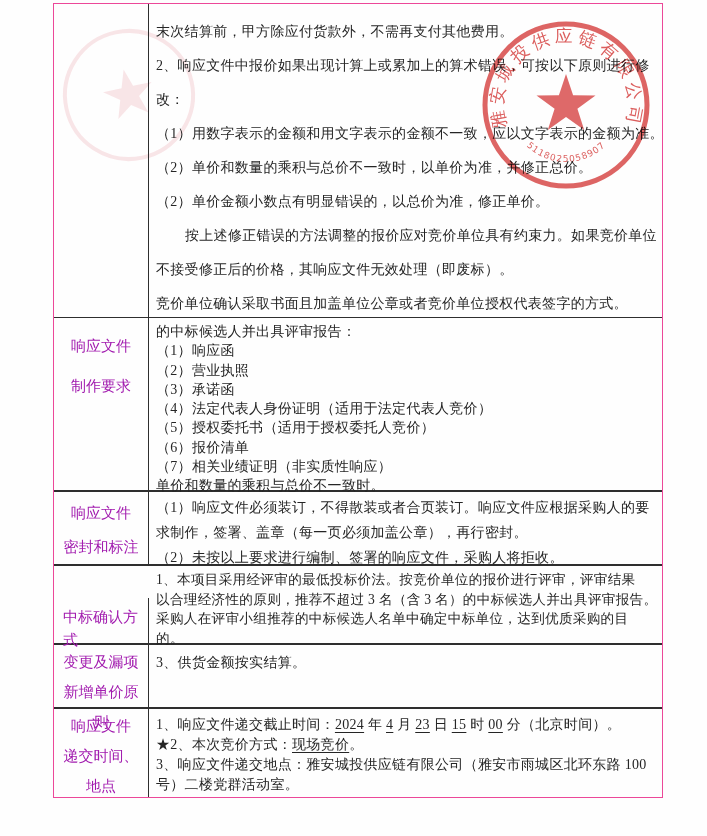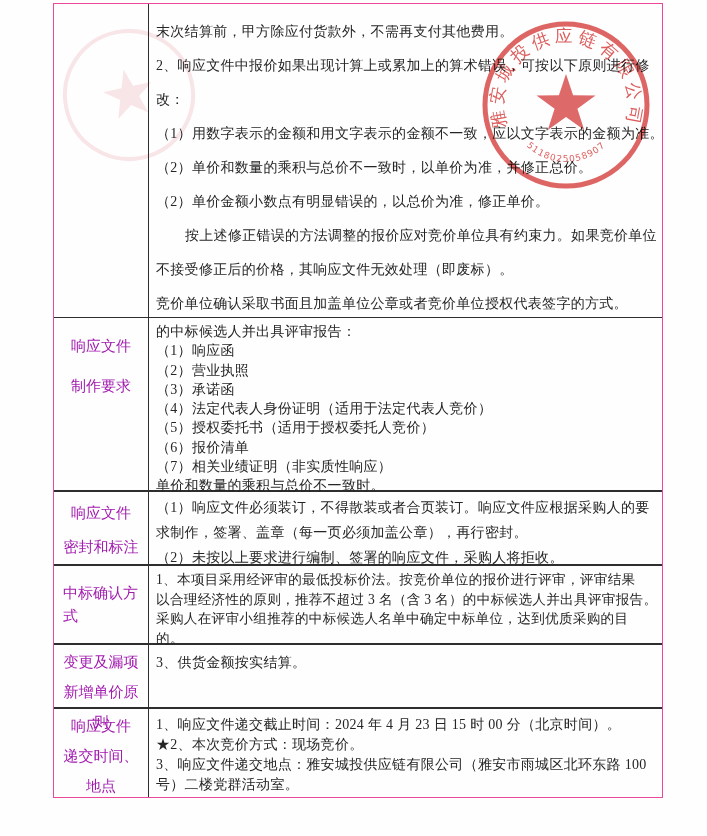--- a/index.html
+++ b/index.html
@@ -29,34 +29,34 @@
   .lcell{
     width:95px;flex:0 0 95px;border-right:1px solid #2e2e2e;
     box-sizing:border-box;text-align:center;font-size:15px;color:#a21caf;
   }
   .ccell{
     flex:1;box-sizing:border-box;padding-left:7px;padding-right:3px;
     font-size:14px;color:#252525;
   }
   .cline{white-space:nowrap;}
   .cline span{letter-spacing:.3px;}
-  .u{text-underline-offset:3px;}
+  .u{text-decoration:underline;text-underline-offset:3px;}
   .indent{padding-left:29px;}
 
   
   .trow-0 .ccell{padding-top:11px;} .trow-0 .cline{line-height:34px;}
   .trow-1 .ccell{padding-top:4px;}  .trow-1 .cline{line-height:19.3px;}
   .trow-2 .ccell{padding-top:3px;}  .trow-2 .cline{line-height:25px;}
   .trow-3 .ccell{padding-top:4px;}  .trow-3 .cline{line-height:19.5px;font-size:13.6px;}
   .trow-4 .ccell{padding-top:8px;}  .trow-4 .cline{line-height:20px;}
   .trow-5 .ccell{padding-top:6px;}  .trow-5 .cline{line-height:20px;}
 
   .trow-1 .lcell{padding-top:8px;}  .trow-1 .llabel{line-height:40px;}
   .trow-2 .lcell{padding-top:4px;}  .trow-2 .llabel{line-height:34px;}
-  .trow-3 .lcell{padding-top:16px;text-align:left;padding-left:9px;} .trow-3 .llabel{line-height:23px;}
+  .trow-3 .lcell{padding-top:8px;text-align:left;padding-left:9px;margin-top:32px;} .trow-3 .llabel{line-height:23px;}
   .trow-4 .lcell{padding-top:2px;}  .trow-4 .llabel{line-height:30px;}
   .trow-5 .lcell{padding-top:2px;}  .trow-5 .llabel{line-height:30px;}
 
   
   .seal{
     position:absolute;left:477px;top:16px;width:178px;height:178px;
     mix-blend-mode:multiply;opacity:.92;pointer-events:none;
   }
   .seal svg{width:100%;height:100%;}
   .seal .ring{fill:none;stroke-width:5;stroke-opacity:.88;}

